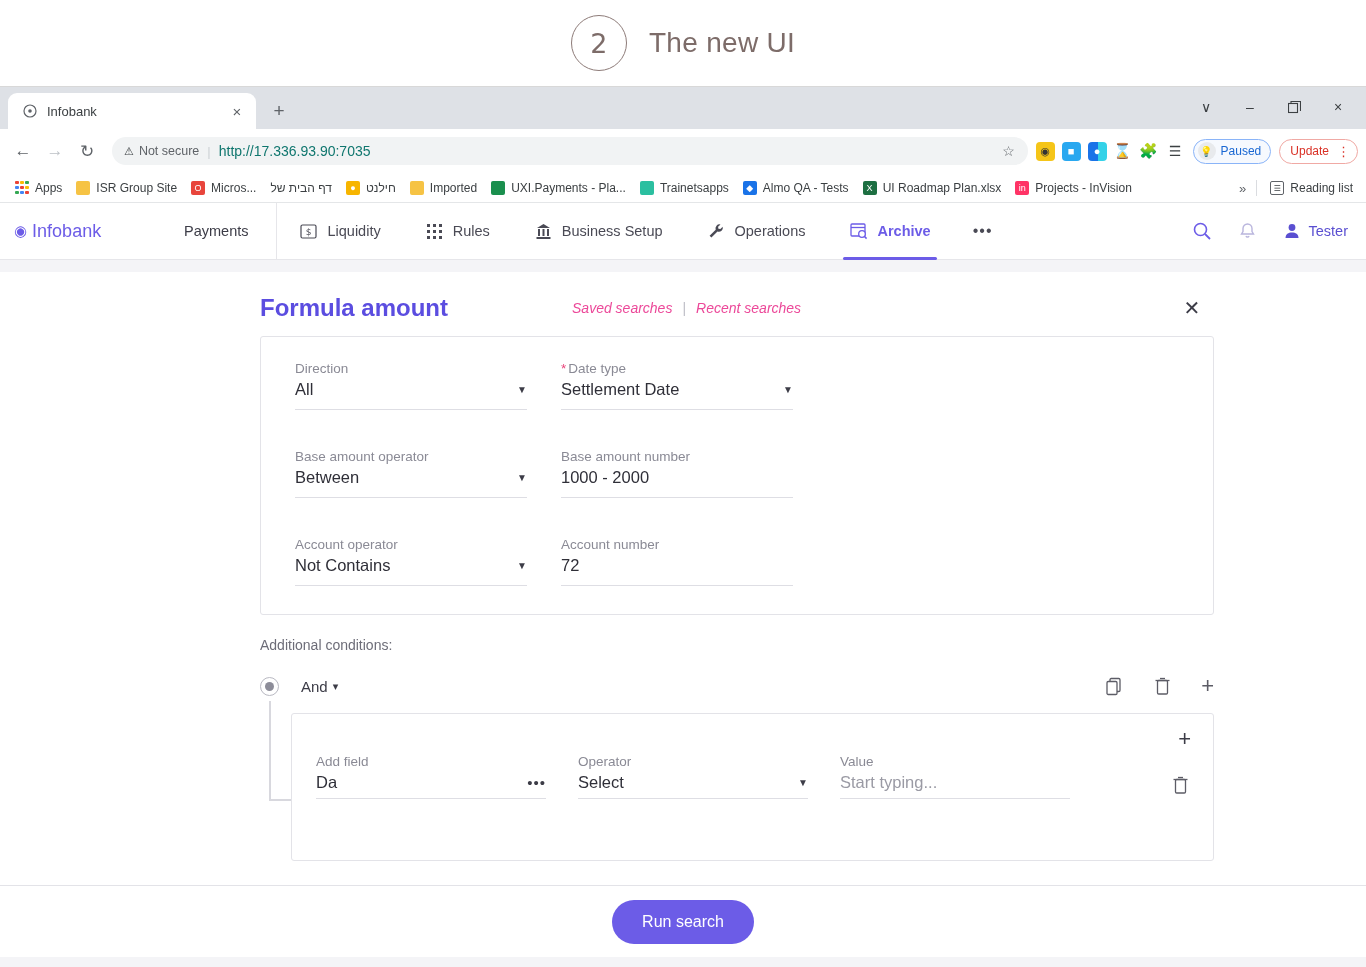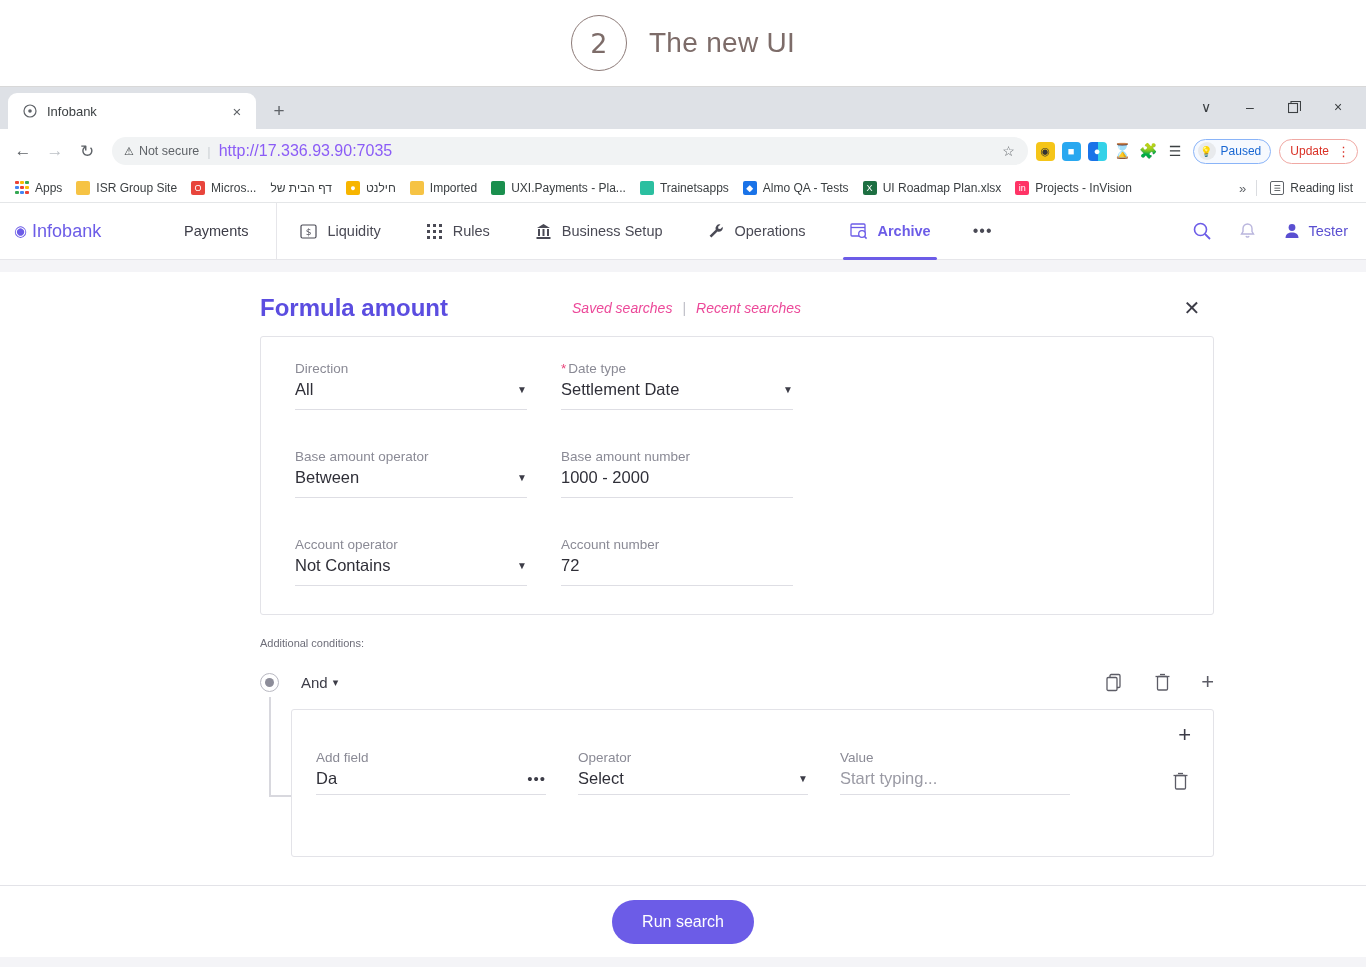--- a/index.html
+++ b/index.html
@@ -119,21 +119,21 @@
     gap: 6px;
     font-size: 13px;
     position: relative;
   }
   .notsecure {
     display: flex; align-items: center; gap: 5px;
     color: #5f6368; font-size: 12.5px;
   }
   .warn-tri { font-size: 11px; color: #3c4043; }
   .omnisep { color: #cdd1d5; margin: 0 2px; }
-  .omniurl { color: #8b5cf6; font-size: 16px; flex: 1 1 auto; }
+  .omniurl { color: #0f766e; font-size: 14px; flex: 1 1 auto; }
   .star {
     width: 26px; height: 26px; border-radius: 50%;
     display: flex; align-items: center; justify-content: center;
     color: #5f6368; font-size: 14px; cursor: pointer;
   }
   .ext-icons { display: flex; align-items: center; gap: 7px; padding-right: 2px; }
   .ext {
     width: 19px; height: 19px; border-radius: 4px;
     display: flex; align-items: center; justify-content: center;
     font-size: 11px; cursor: pointer;
@@ -297,21 +297,21 @@
     flex: 1 1 auto; white-space: nowrap;
   }
   .fvalue.ph { color: #9a9aa4; }
   .caret { color: #3c3c47; font-size: 10px; padding-left: 6px; }
   .cal-ico { color: #3c3c47; font-size: 15px; padding-left: 8px; }
   .frow + .frow { margin-top: 39px; }
 
   
   .addcond {
     margin: 22px 152px 0 260px;
-    font-size: 11px; color: #6d6d78;
+    font-size: 14px; color: #6d6d78;
   }
 
   .groupline { margin: 18px 152px 0 260px; position: relative; }
   .grouphead { display: flex; align-items: center; height: 30px; }
   .radio-outer {
     width: 19px; height: 19px; border-radius: 50%;
     border: 1.5px solid #b9b9c2;
     display: flex; align-items: center; justify-content: center;
     flex: 0 0 auto; cursor: pointer;
   }

